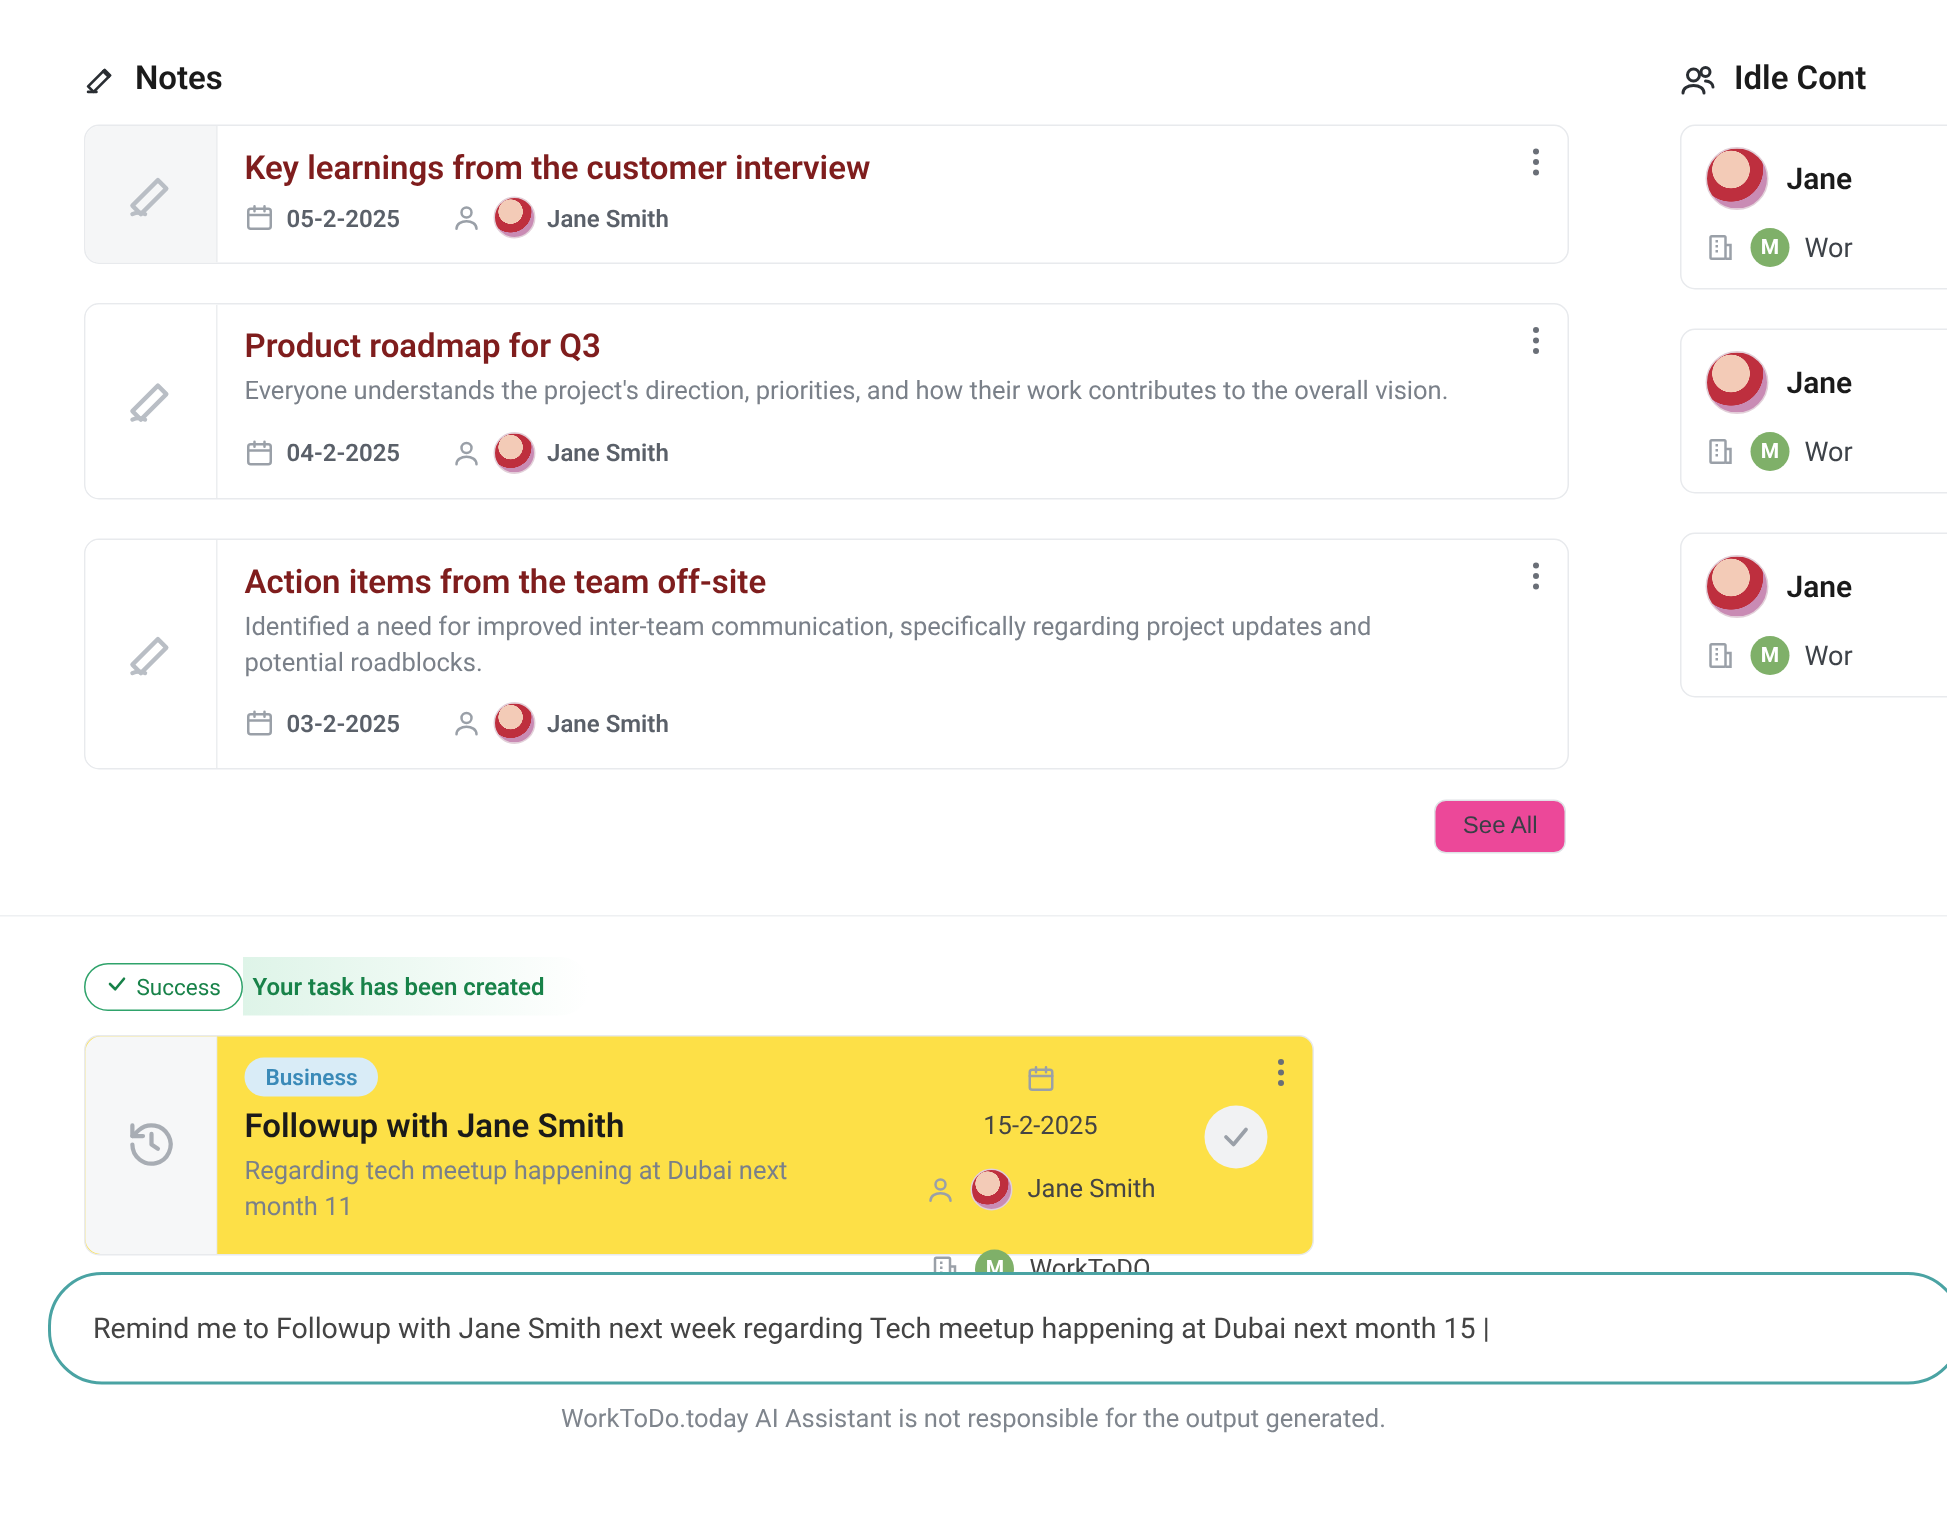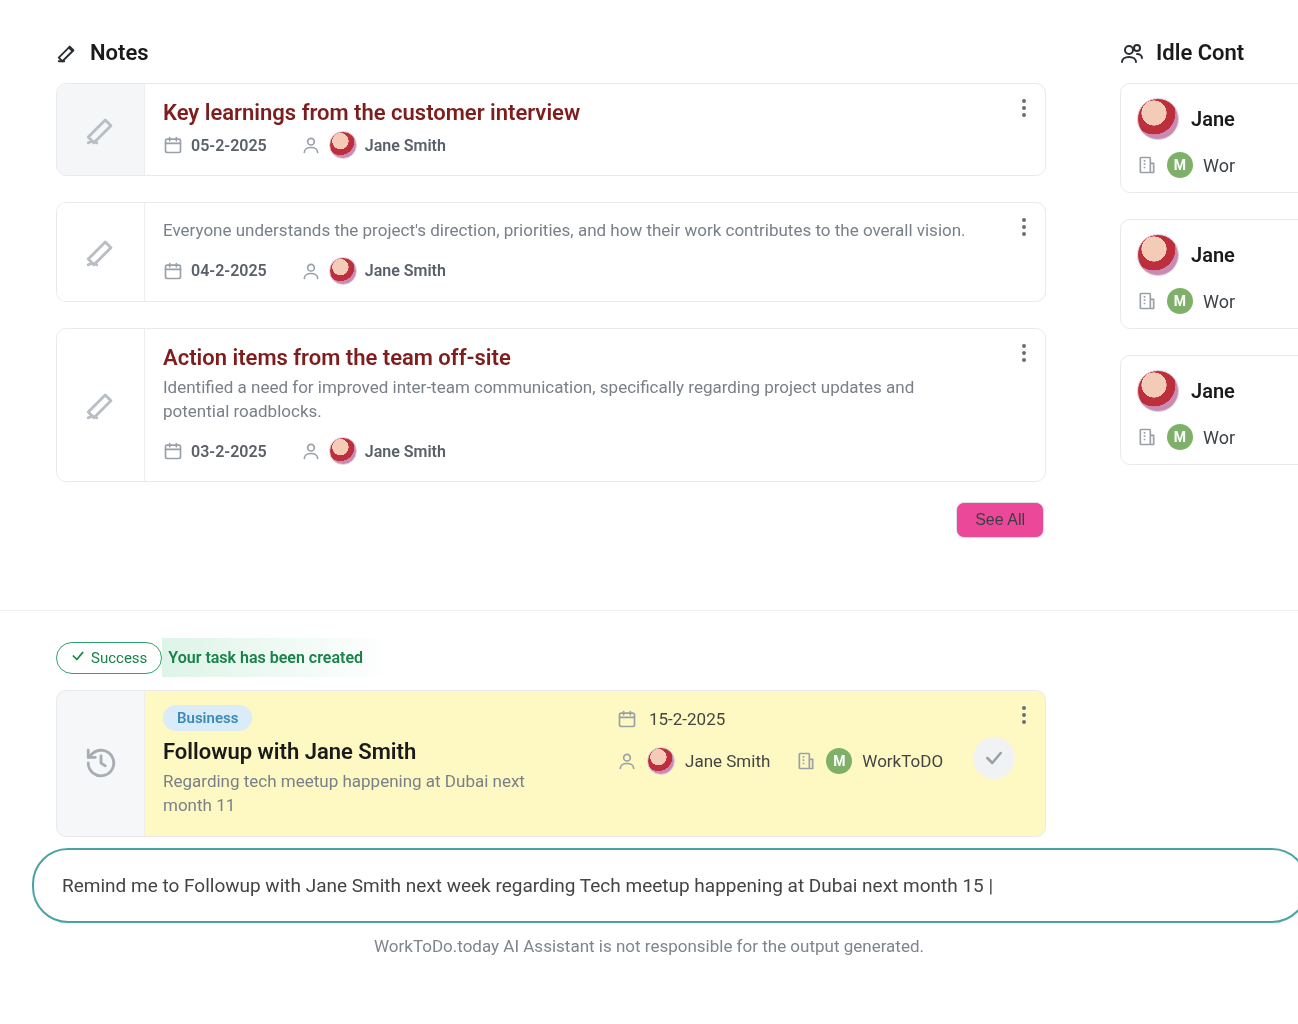--- a/index.html
+++ b/index.html
@@ -136,26 +136,26 @@
     color:#188249;
     font-size:16px;
     font-weight:600;
     background: linear-gradient(90deg, rgba(222,244,232,1) 0%, rgba(222,244,232,0) 100%);
     padding:10px 30px 10px 6px;
     border-radius: 0 999px 999px 0;
   }
   .task-card {
     position:absolute;
     left:56px; top:690px;
-    width: 990px;
+    width: 820px;
     border:1px solid #e8eaed;
     border-radius:10px;
     display:flex;
     padding: 0;
-    background:#fef9c3;
+    background:#fde047;
   }
   .task-icon-box {
     width:88px; flex:0 0 88px;
     display:flex; align-items:center; justify-content:center;
     background:#f6f7f8;
     border-right:1px solid #eceef0;
     border-radius:10px 0 0 10px;
   }
   .task-body { flex:1; padding:14px 60px 18px 18px;}
   .tag-pill {
@@ -167,21 +167,21 @@
     border-radius:999px;
     font-weight:600;
     margin-bottom:8px;
   }
   .task-title { font-size:22px; font-weight:600; margin-bottom:6px;}
   .task-desc { font-size:17px; color:#7a8089; line-height:1.4; max-width:380px;}
   .task-right {
     position:absolute; left:560px; top:18px;
     display:flex; flex-direction:column; gap:18px;
   }
-  .task-row { display:flex; align-items:center; gap:12px; font-size:17px; color:#444;}
+  .task-row { display:flex; align-items:center; gap:12px; font-size:17px; color:#444;flex-direction:column;}
   .check-circle {
     position:absolute; right:30px; top:46px;
     width:42px;height:42px;border-radius:50%;
     background:#f1f2f3;
     display:flex;align-items:center;justify-content:center;
   }
   .prompt-box {
     position:absolute;
     left:32px; top:848px;
     right:-10px;
@@ -264,20 +264,21 @@
     </div>
 
     <div class="note-card">
       <div class="note-icon-box">
         <svg width="34" height="34" viewBox="0 0 24 24" fill="none" stroke="#b9bec5" stroke-width="2" stroke-linecap="round" stroke-linejoin="round">
             <path d="M3 17l4 4 12-12-4-4L3 17z"></path>
             <path d="M3 21c2-1 4-1 6 0"></path>
           </svg>
       </div>
       <div class="note-body">
+        <div class="note-title">Product roadmap for Q3</div>
         <div class="note-desc">Everyone understands the project's direction, priorities, and how their work contributes to the overall vision.</div>
         <div class="note-meta">
           <div class="meta-chunk">
             <span>
               <svg width="20" height="20" viewBox="0 0 24 24" fill="none" stroke="#9aa0a8" stroke-width="2" stroke-linecap="round">
                   <rect x="3" y="5" width="18" height="16" rx="2"></rect>
                   <path d="M8 3v4M16 3v4M3 10h18"></path>
                 </svg>
             </span>
             <span>04-2-2025</span>

